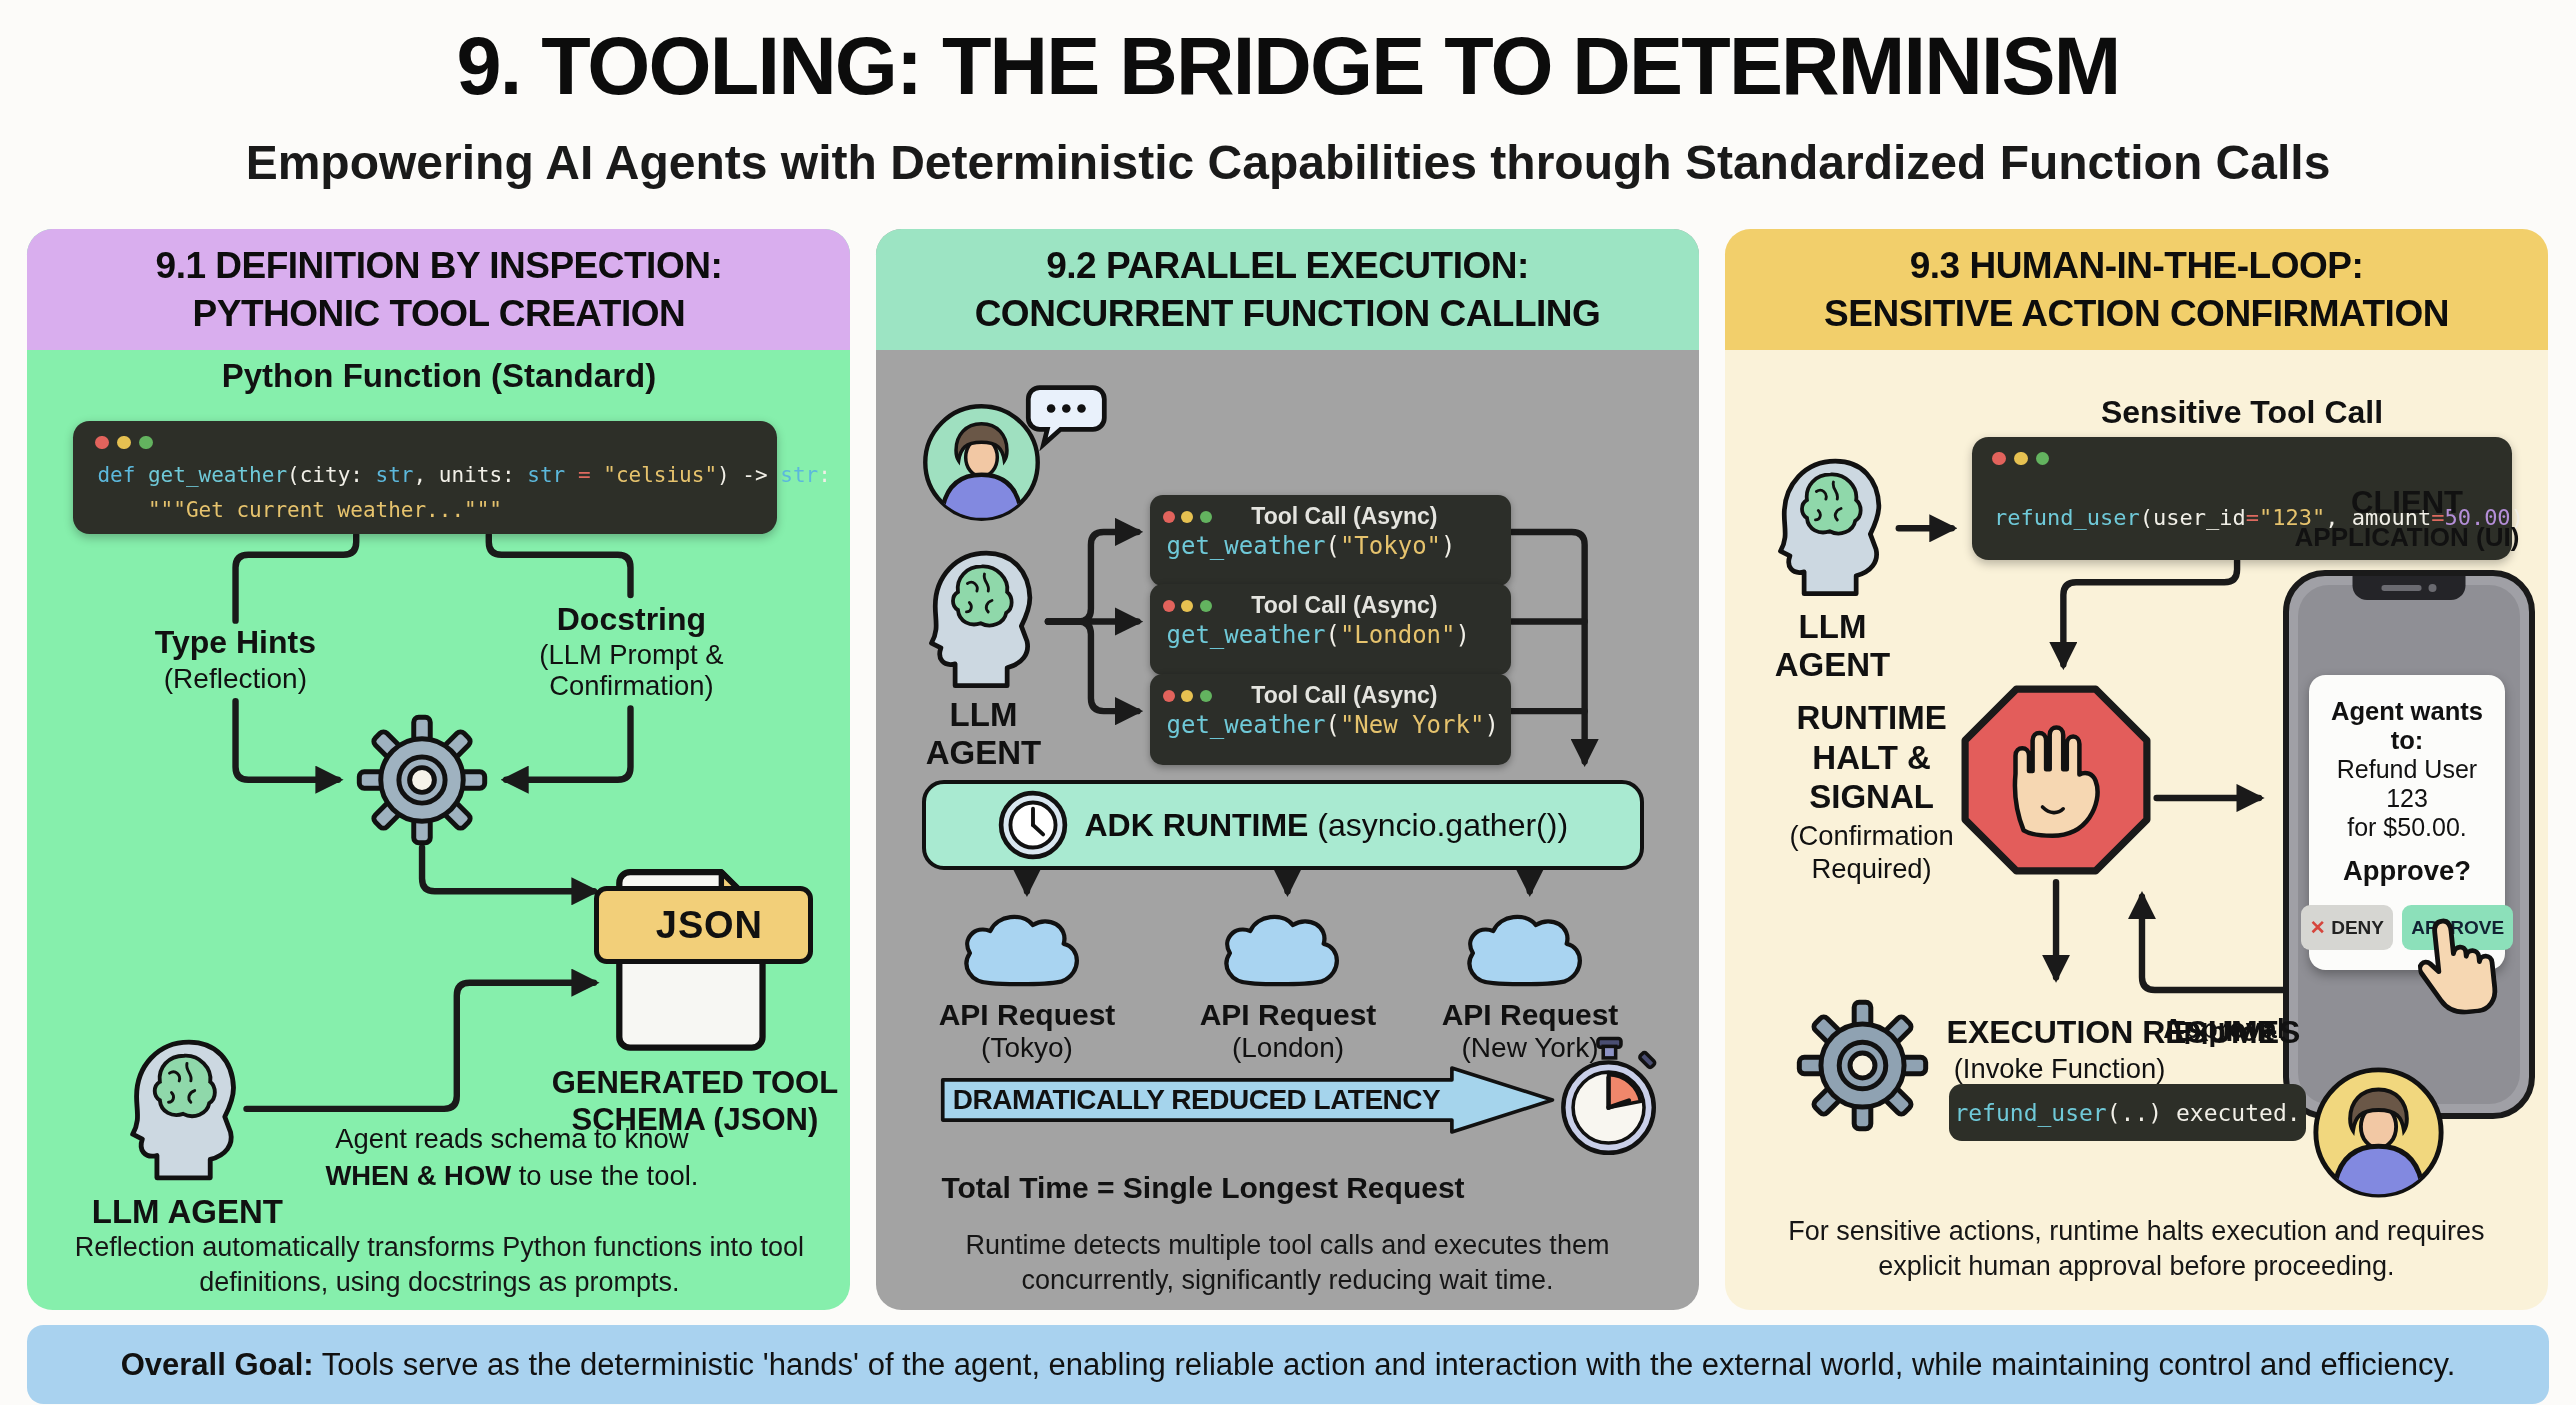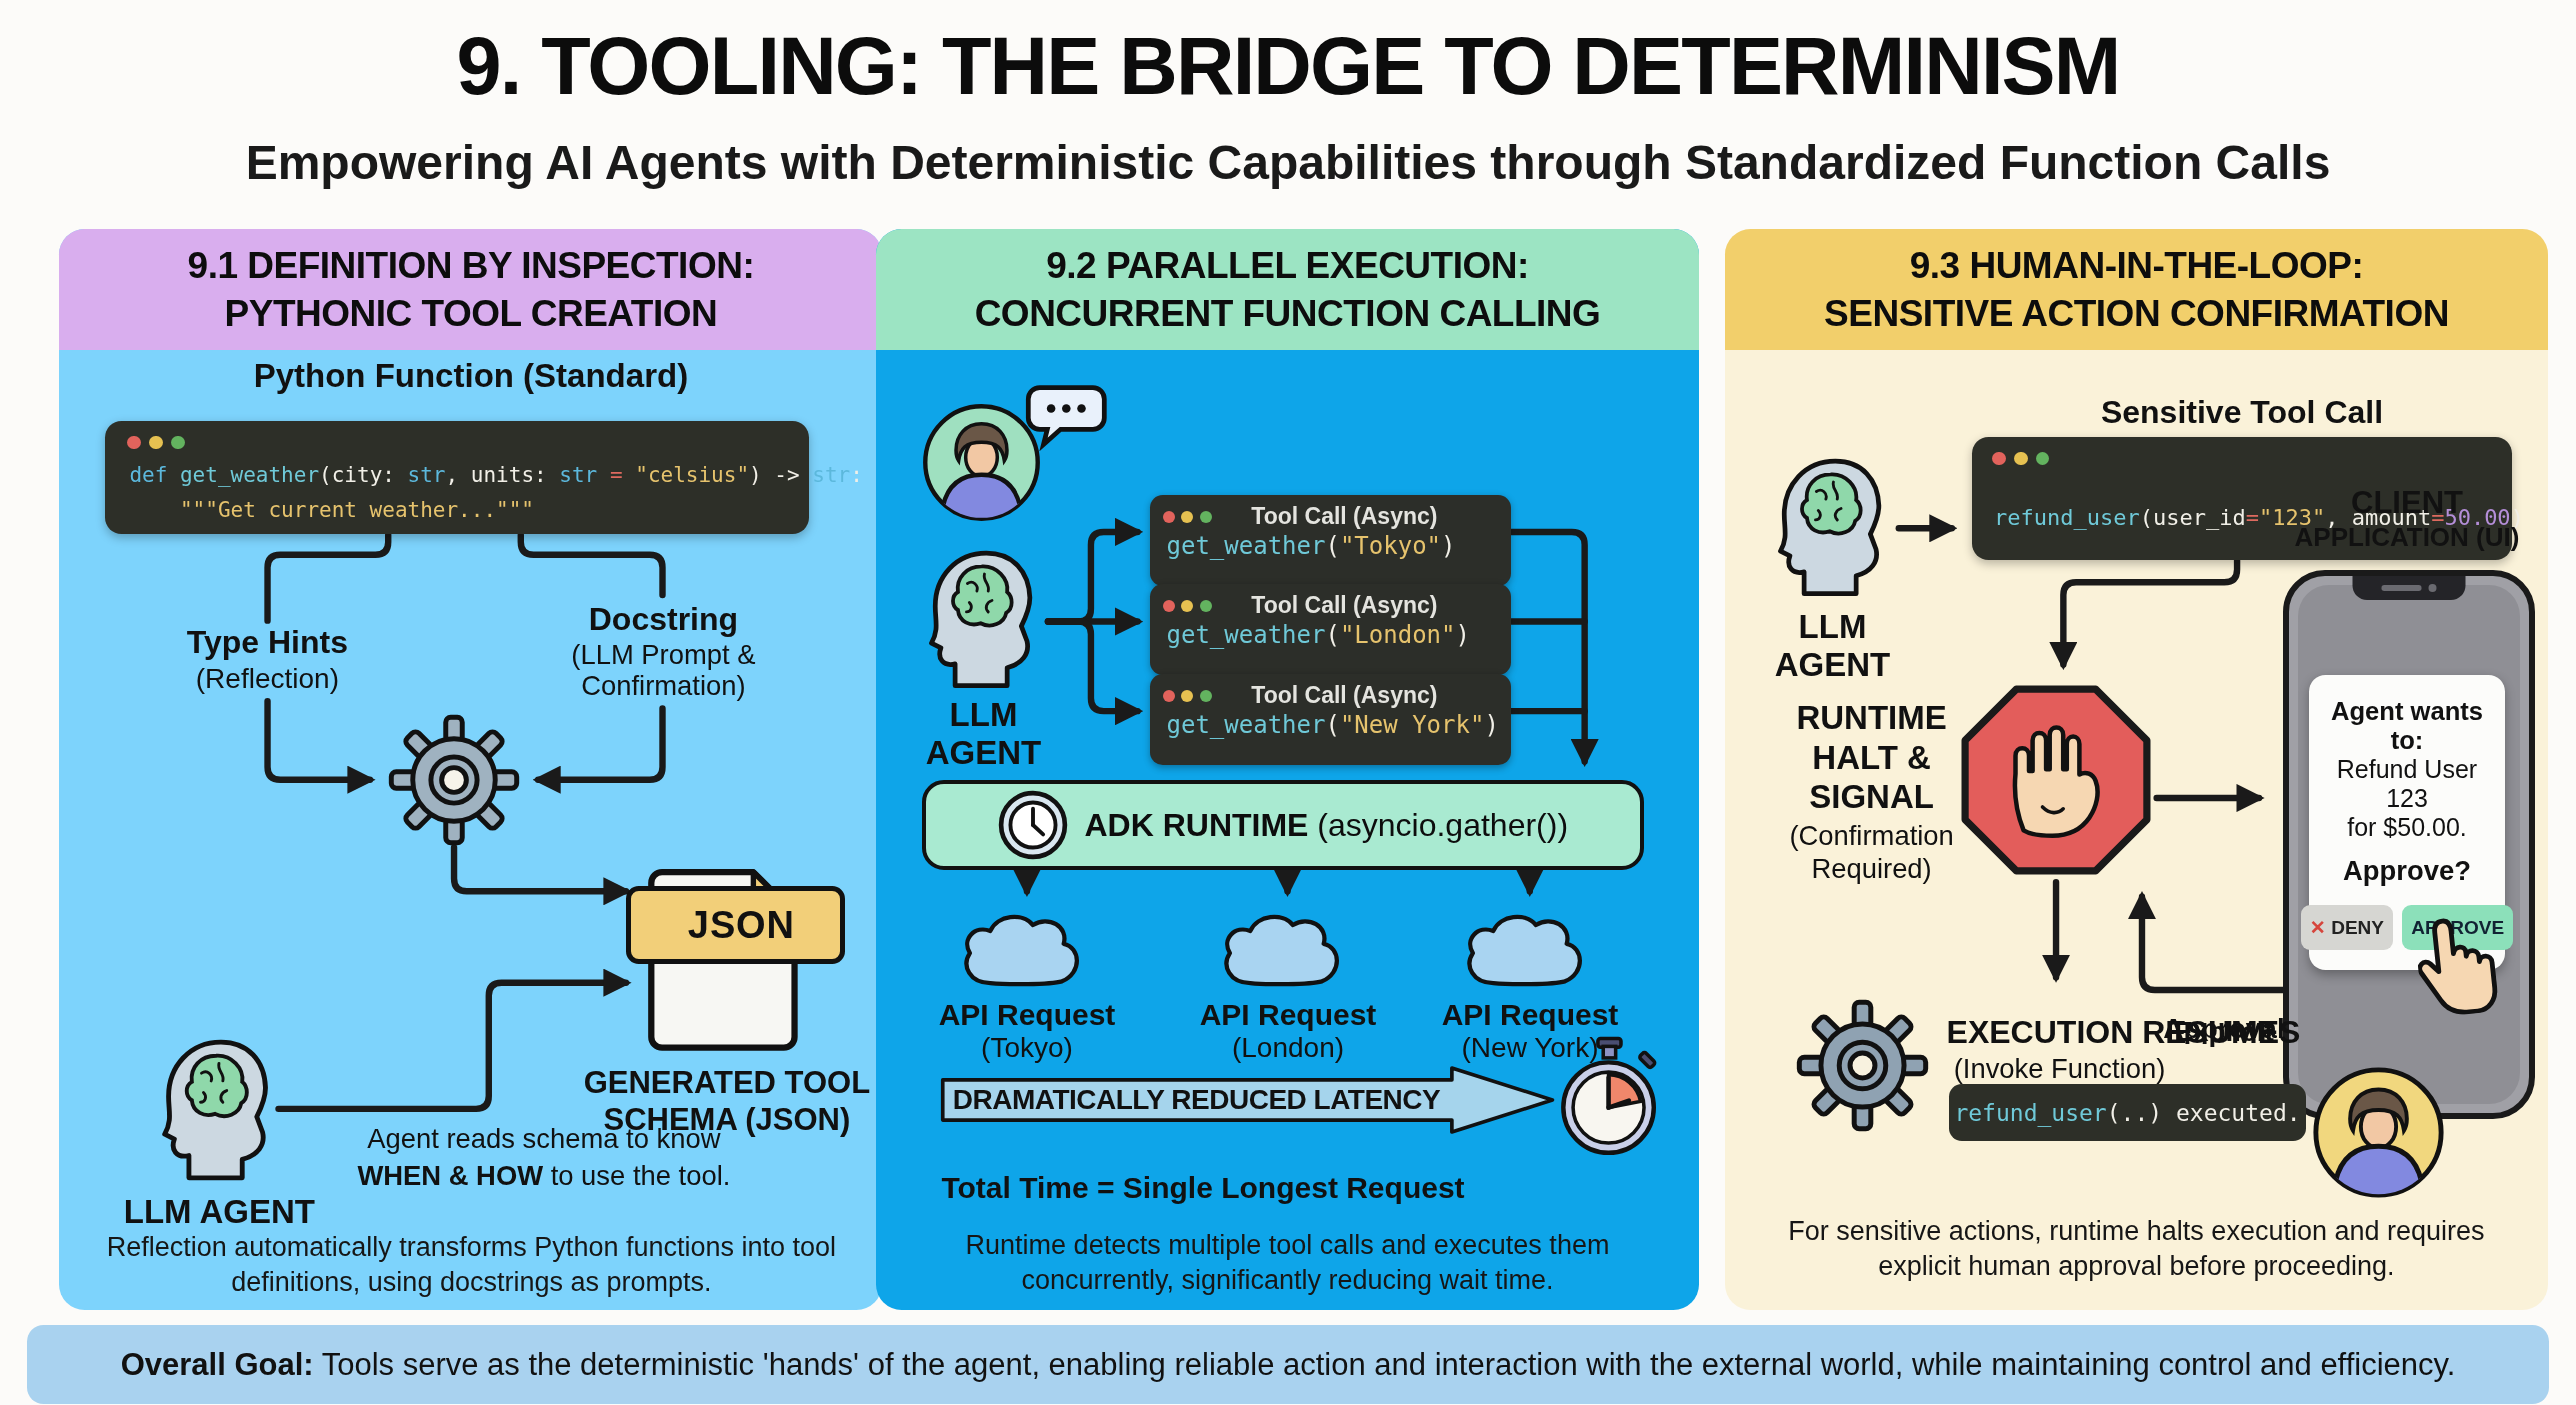--- a/index.html
+++ b/index.html
@@ -9,22 +9,22 @@
   }
   .abs{position:absolute;}
   .b{font-weight:bold;}
   
   .page-title{position:absolute;top:20px;left:0;width:100%;text-align:center;
     font-size:81px;font-weight:bold;letter-spacing:-1.8px;color:#0c0c0c;}
   .page-subtitle{position:absolute;top:135px;left:0;width:100%;text-align:center;
     font-size:48px;color:#1a1a1a;font-weight:bold;}
   
   .panel{position:absolute;top:229px;width:823px;height:1081px;border-radius:25.6px;}
-  #panel1{left:27.4px;background:#7dd3fc;margin-left:32px;}
-  #panel2{left:876px;background:#0ea5e9;}
+  #panel1{left:27.4px;background:#86efac;}
+  #panel2{left:876px;background:#a3a3a3;}
   #panel3{left:1725px;background:#faf2d9;}
   .phead{position:absolute;top:0;left:0;right:0;height:121px;border-radius:25.6px 25.6px 0 0;
     display:flex;flex-direction:column;justify-content:center;text-align:center;
     font-size:37px;font-weight:bold;letter-spacing:-0.5px;line-height:1.28;color:#0d0d0d;}
   #panel1 .phead{background:#d9aeee;}
   #panel2 .phead{background:#9ce4c3;}
   #panel3 .phead{background:#f2cf6b;}
   .pbody{position:absolute;left:0;right:0;top:121px;bottom:0;}
   .wire{position:absolute;inset:0;width:100%;height:100%;pointer-events:none;}
   .lbl{position:absolute;text-align:center;color:#111;}

